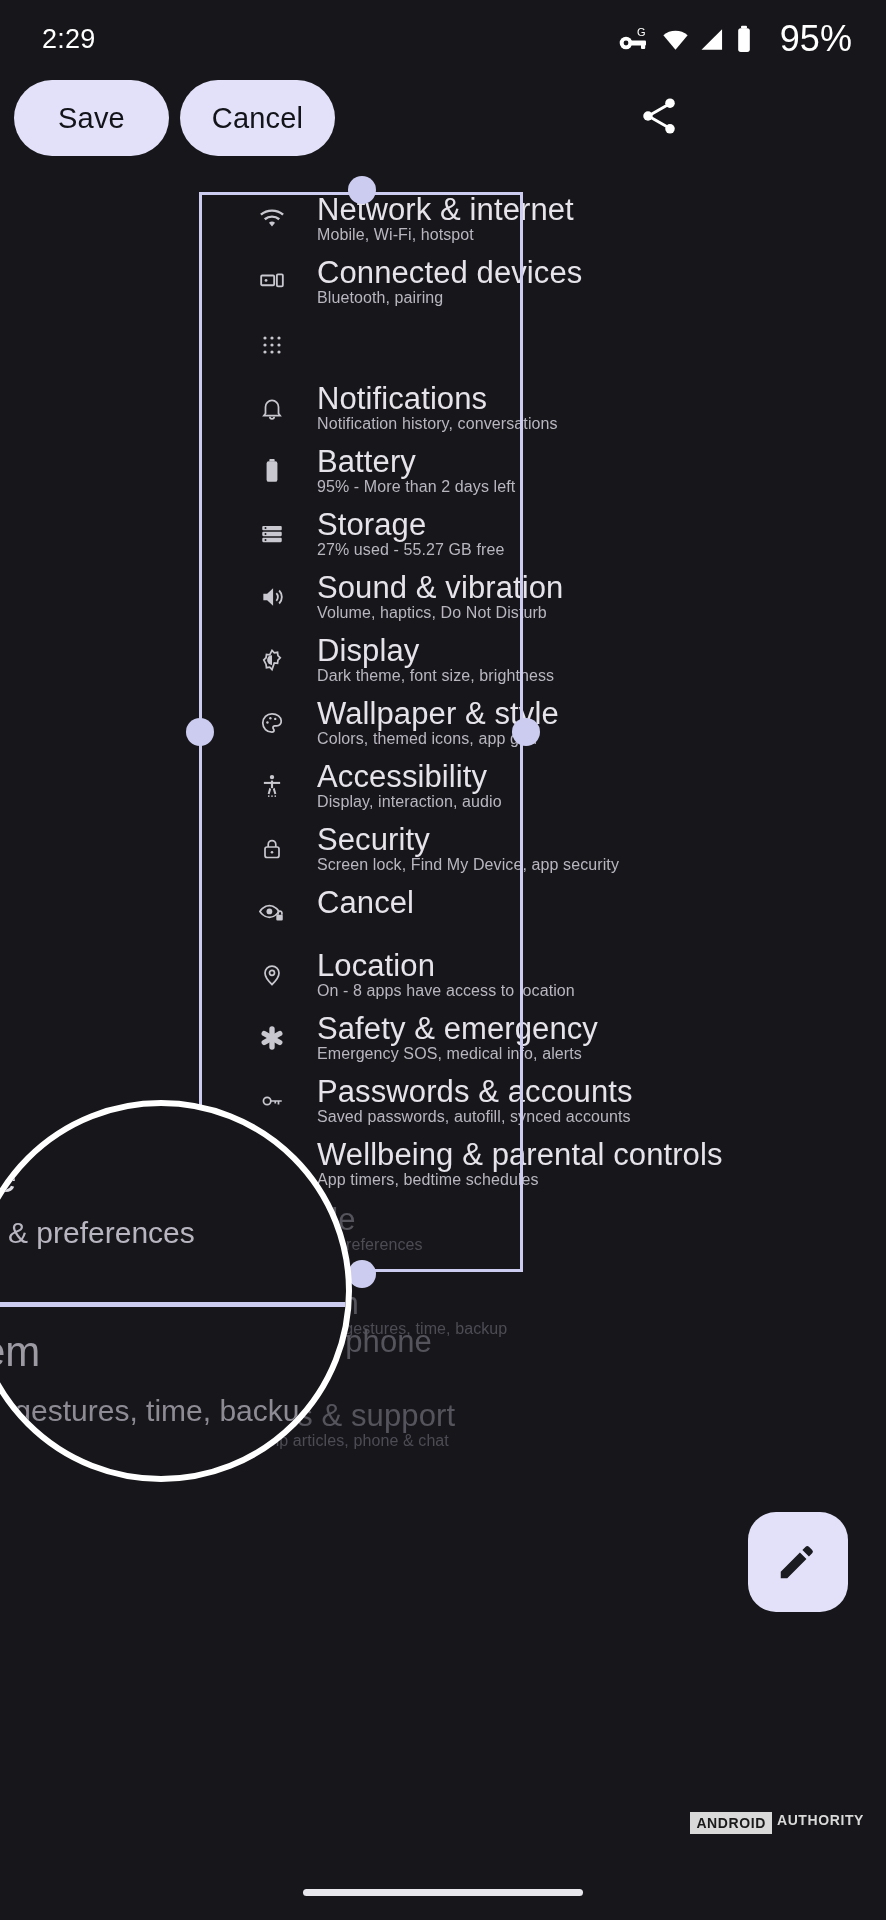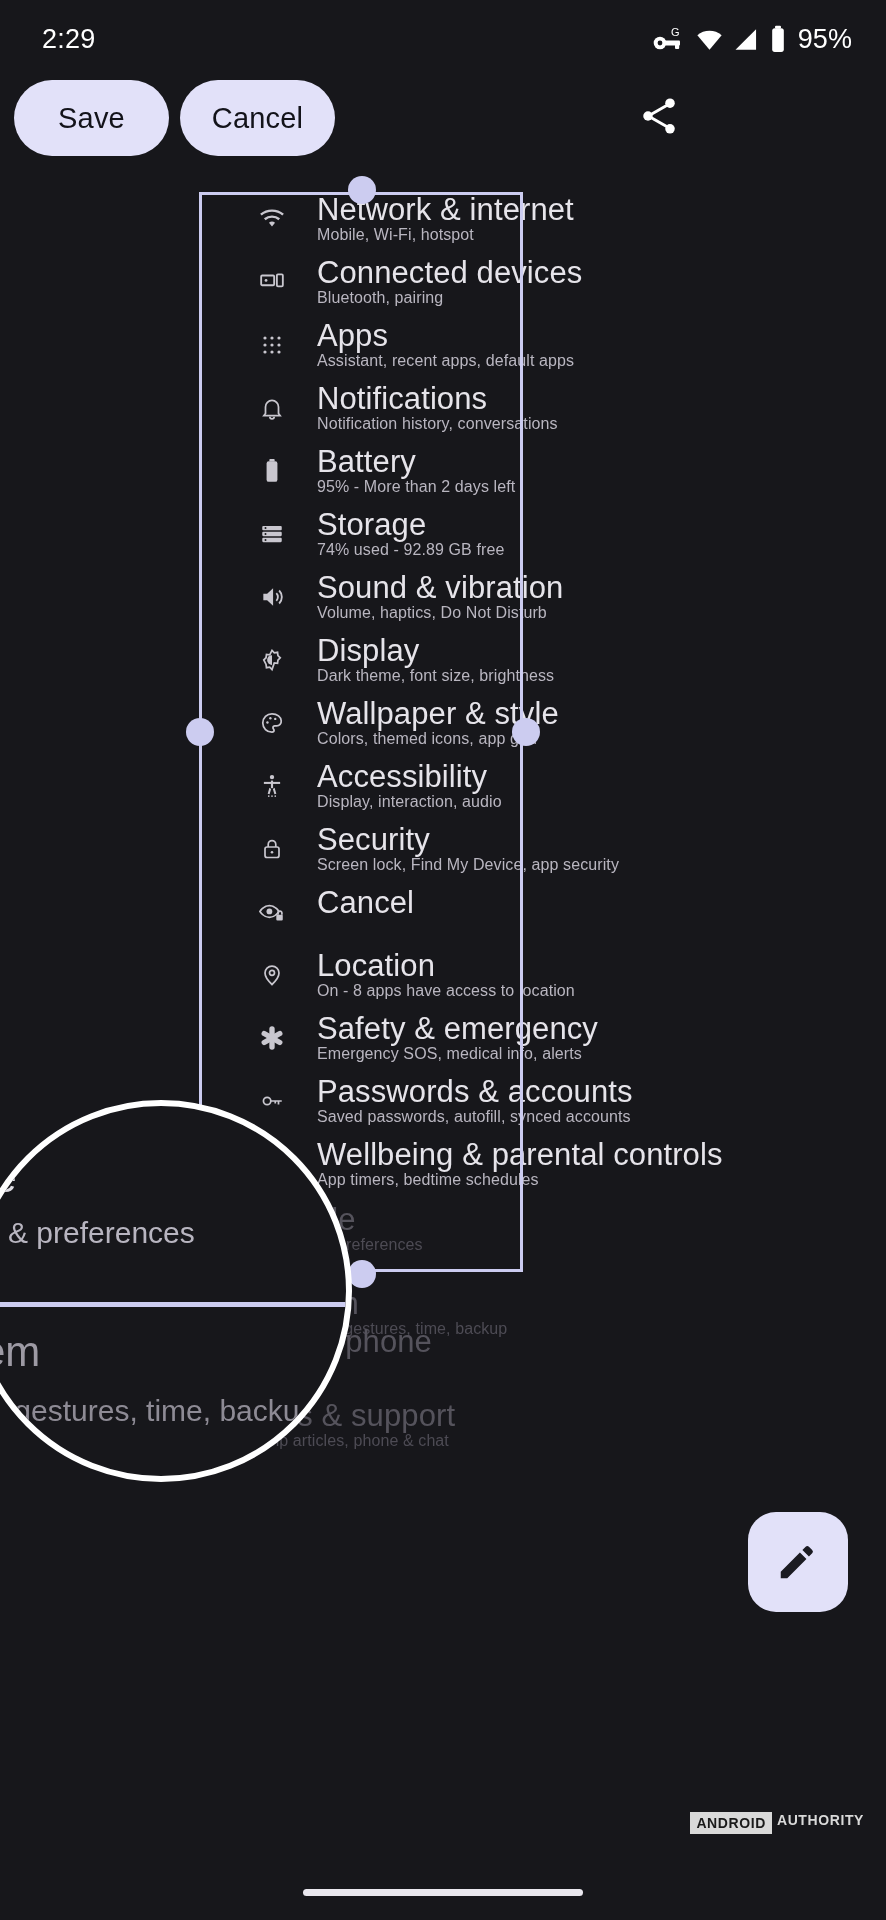--- a/index.html
+++ b/index.html
@@ -13,21 +13,21 @@
 
   
   .status-bar{
     position:absolute; left:0; top:0; width:886px; height:78px;
     display:flex; align-items:center; justify-content:space-between;
     padding:0 34px 0 42px; color:#fff; z-index:30;
   }
   .status-time{ font-size:27px; letter-spacing:.2px; }
   .status-icons{ display:flex; align-items:center; gap:9px; }
   .status-icons svg{ display:block; }
-  .battery-pct{ font-size:27px; margin-left:2px; letter-spacing:.1px; }
+  .battery-pct{ font-size:36px; margin-left:18px; letter-spacing:.1px; }
 
   
   .action-bar{
     position:absolute; left:0; top:80px; width:727px; height:76px; z-index:30;
   }
   .pill{
     position:absolute; top:0; height:76px;
     background:#e2e1f9; color:#13131a;
     border:none; border-radius:38px;
     font-family:"Liberation Sans", sans-serif;
@@ -179,24 +179,20 @@
               <circle cx="19" cy="5" r="1.6"></circle>
               <circle cx="5" cy="12" r="1.6"></circle>
               <circle cx="12" cy="12" r="1.6"></circle>
               <circle cx="19" cy="12" r="1.6"></circle>
               <circle cx="5" cy="19" r="1.6"></circle>
               <circle cx="12" cy="19" r="1.6"></circle>
               <circle cx="19" cy="19" r="1.6"></circle>
             </g>
           </svg>
       </span>
-      <div class="txt">
-        <div class="stitle">Apps</div>
-        <div class="ssub">Assistant, recent apps, default apps</div>
-      </div>
     </div>
 
     <div class="srow" style="height:63px;">
       <span class="ico">
         <svg width="26" height="26" viewBox="0 0 24 24" fill="none" stroke="currentColor" stroke-width="1.6">
             <path d="M6 17V11a6 6 0 0 1 12 0v6l1.5 2h-15L6 17z"></path>
             <path d="M10 20a2 2 0 0 0 4 0"></path>
           </svg>
       </span>
       <div class="txt">
@@ -224,21 +220,21 @@
             <rect x="3" y="4.5" width="18" height="4" rx="1"></rect>
             <rect x="3" y="10" width="18" height="4" rx="1"></rect>
             <rect x="3" y="15.5" width="18" height="4" rx="1"></rect>
             <circle cx="6" cy="6.5" r="0.9" fill="#17171b"></circle>
             <circle cx="6" cy="12" r="0.9" fill="#17171b"></circle>
             <circle cx="6" cy="17.5" r="0.9" fill="#17171b"></circle>
           </svg>
       </span>
       <div class="txt">
         <div class="stitle">Storage</div>
-        <div class="ssub">74% used - 92.89 GB free</div>
+        <div class="ssub">27% used - 55.27 GB free</div>
       </div>
     </div>
 
     <div class="srow" style="height:63px;">
       <span class="ico">
         <svg width="26" height="26" viewBox="0 0 24 24" fill="currentColor">
             <path d="M4 9v6h3.5L13 20V4L7.5 9H4z"></path>
             <path d="M16 8.5a5 5 0 0 1 0 7" fill="none" stroke="currentColor" stroke-width="1.7"></path>
             <path d="M18.6 6a8.5 8.5 0 0 1 0 12" fill="none" stroke="currentColor" stroke-width="1.7"></path>
           </svg>

